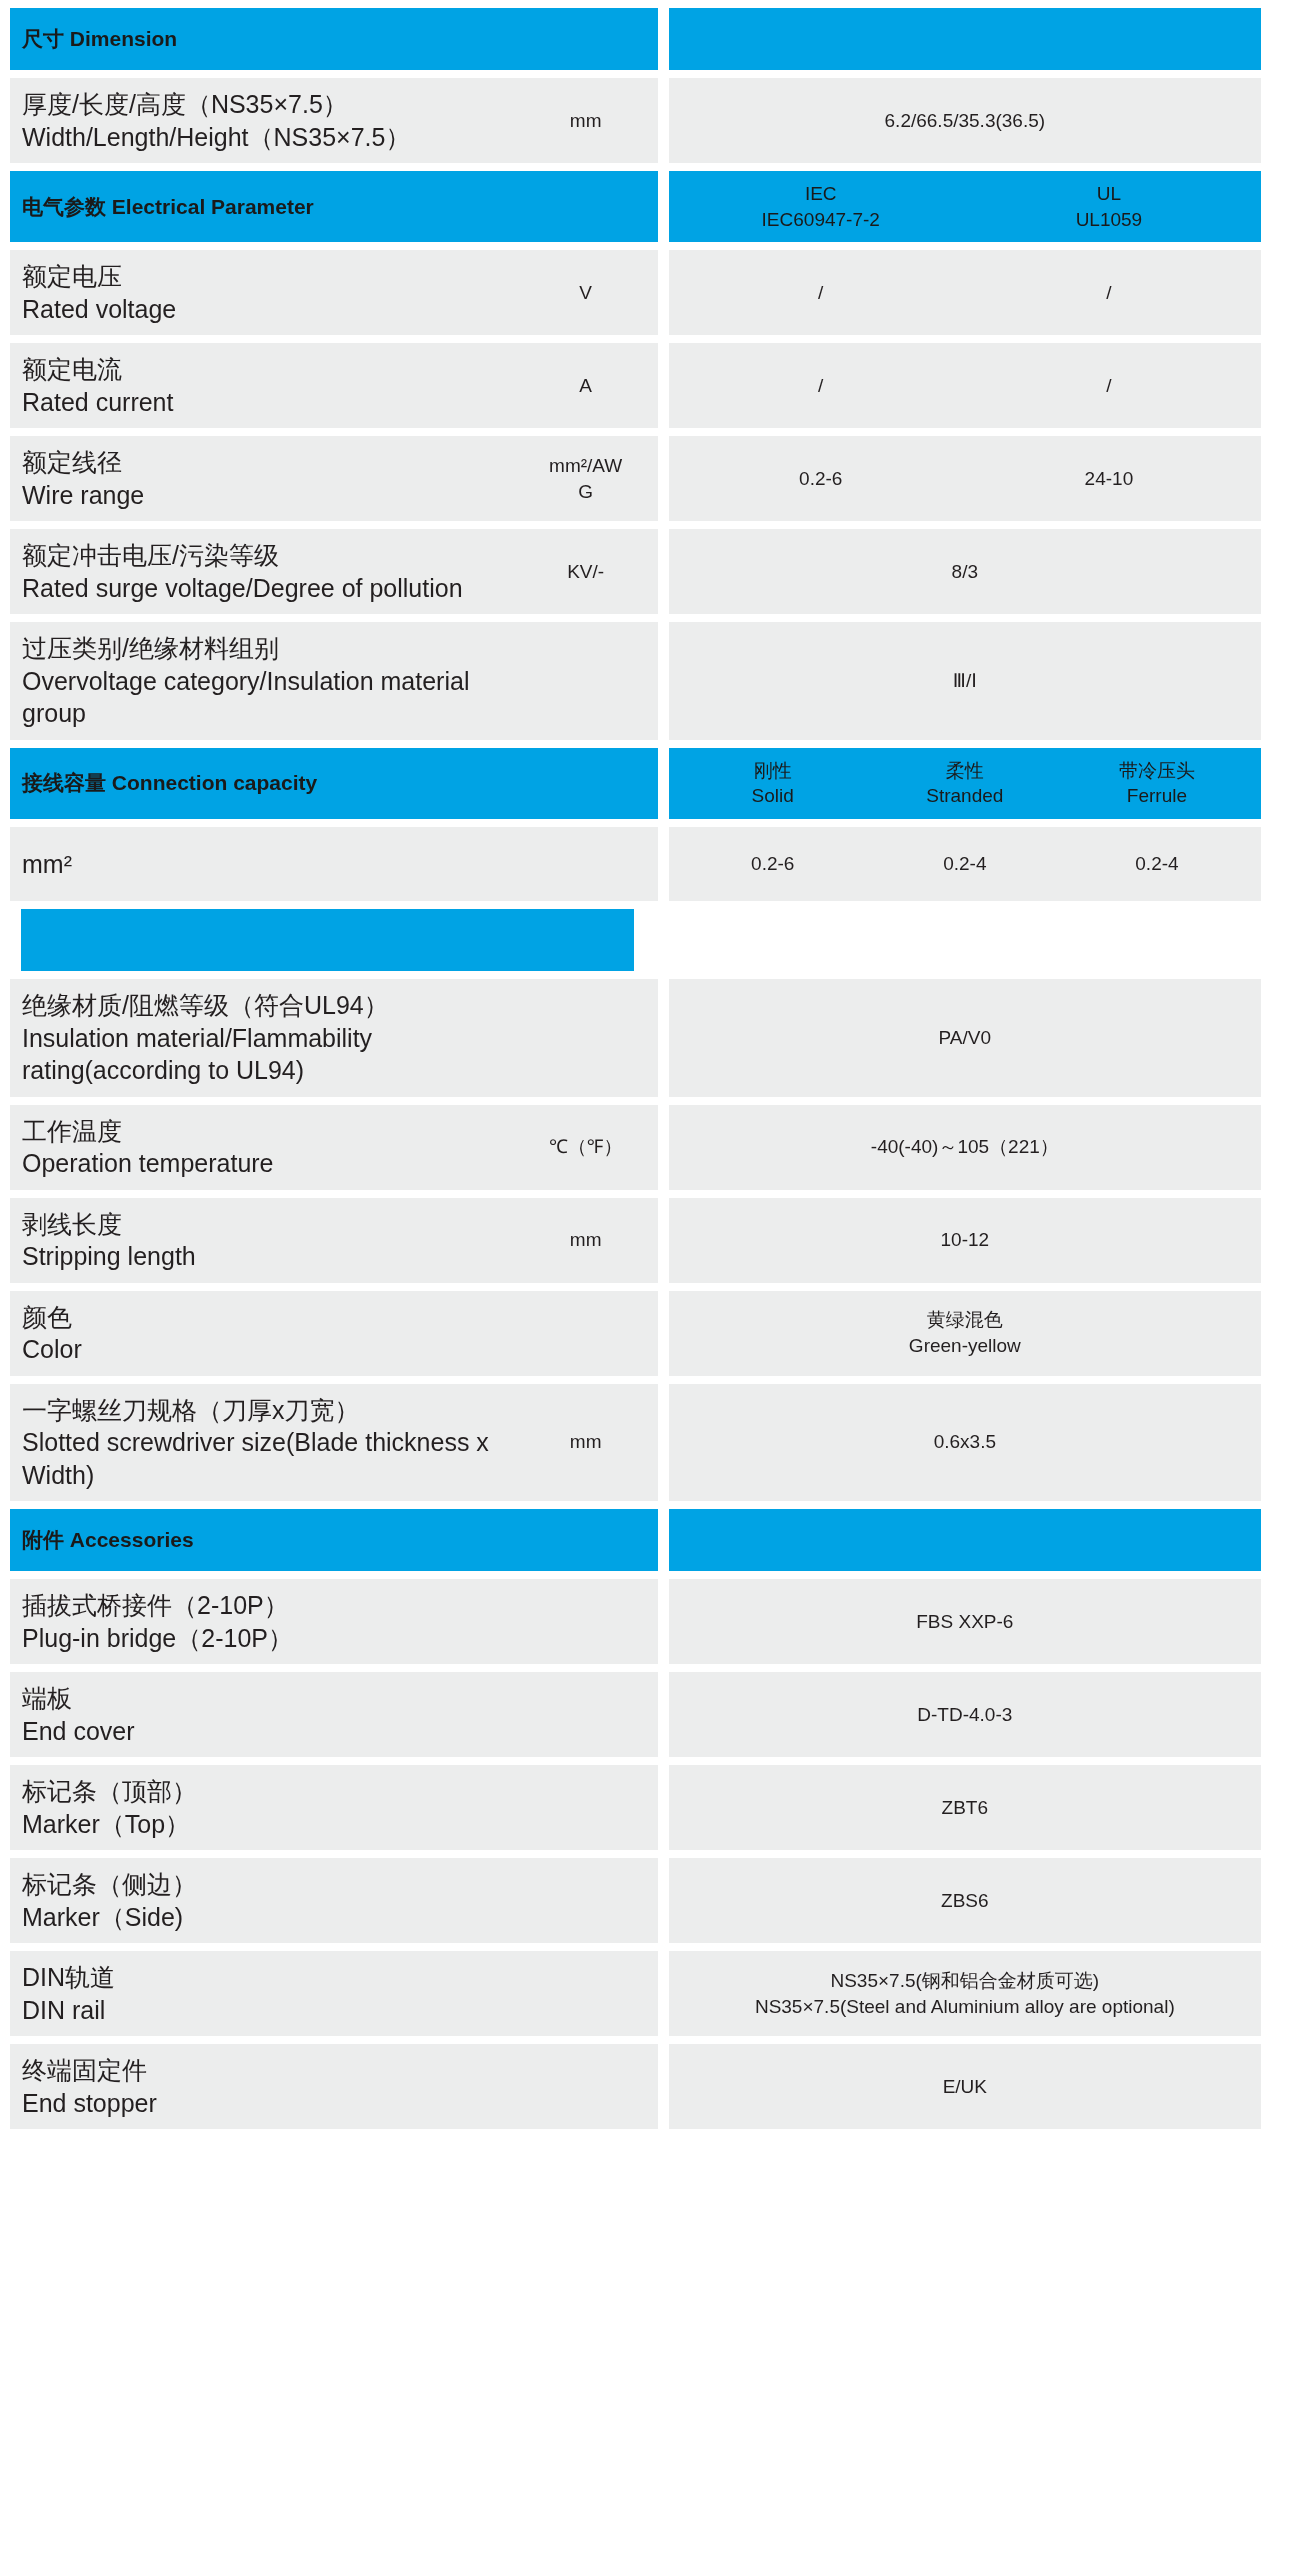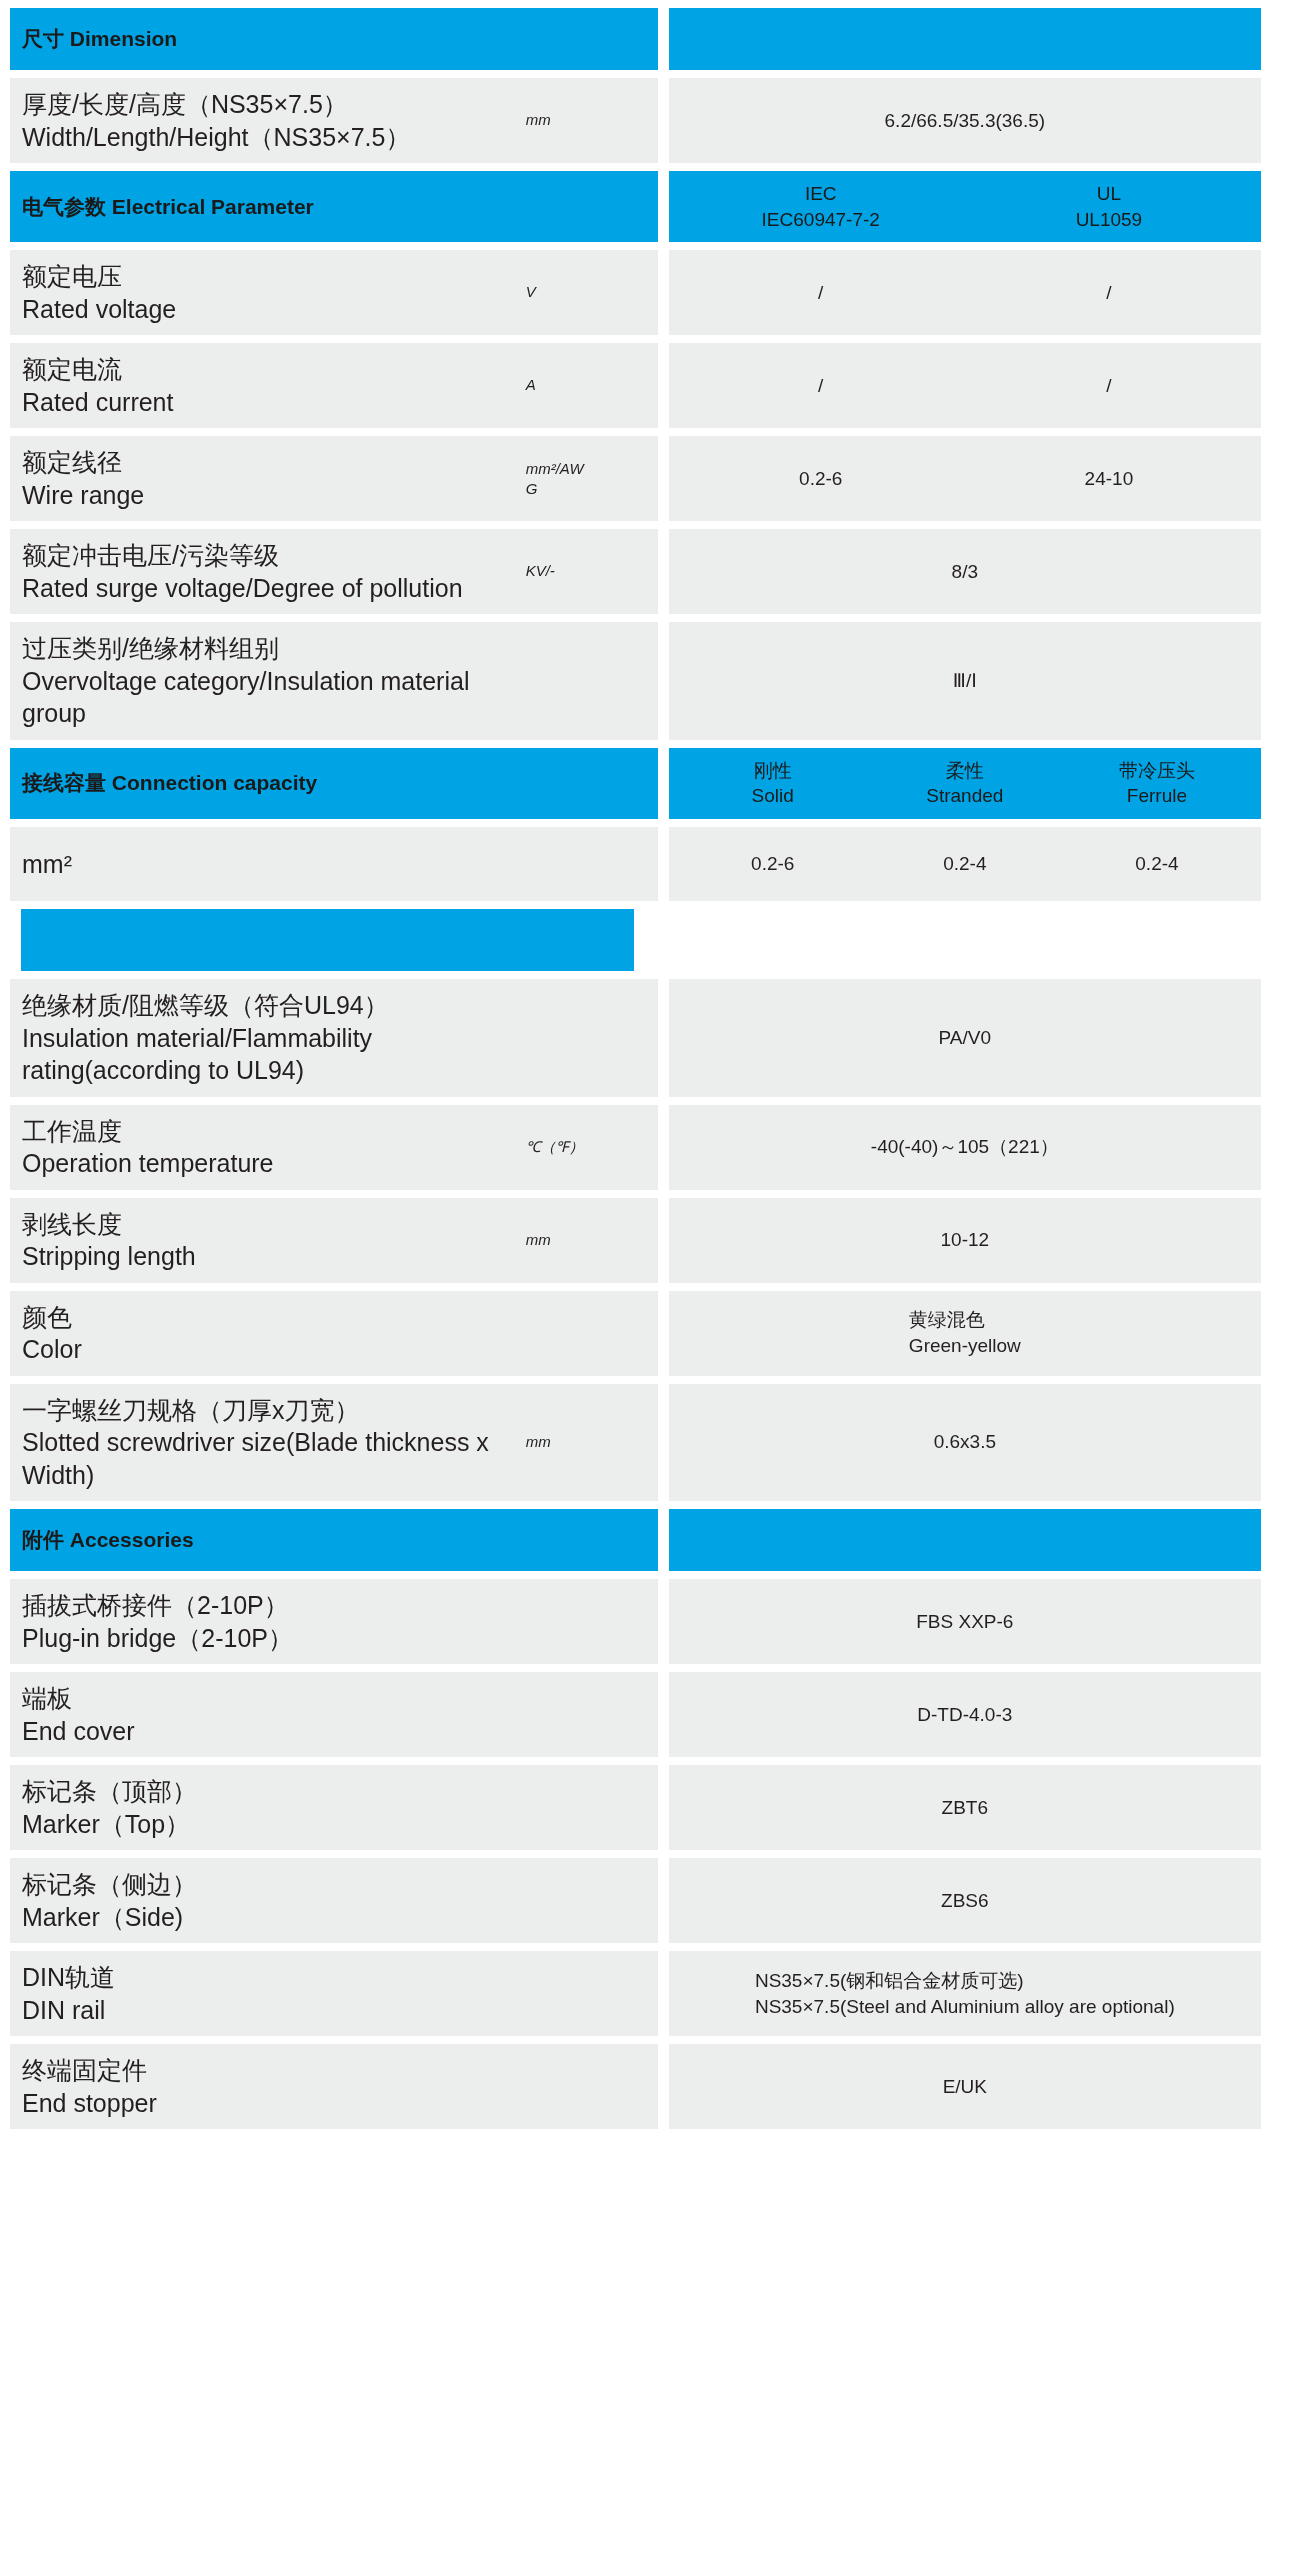--- a/index.html
+++ b/index.html
@@ -62,28 +62,27 @@
   }
   .label-cn {
     display: block;
   }
   .label-en {
     display: block;
   }
   .unit {
     flex: 0 0 auto;
     width: 120px;
-    text-align: left;
-    font-size: 15px;
+    text-align: center;
+    font-size: 19px;
     line-height: 1.25;
-    font-style: italic;
   }
   .val-single {
     font-size: 19px;
-    text-align: left;
+    text-align: center;
     line-height: 1.35;
   }
   .val-cols {
     display: flex;
     width: 100%;
     justify-content: flex-end;
     align-items: center;
   }
   .val-col {
     flex: 1 1 0;

